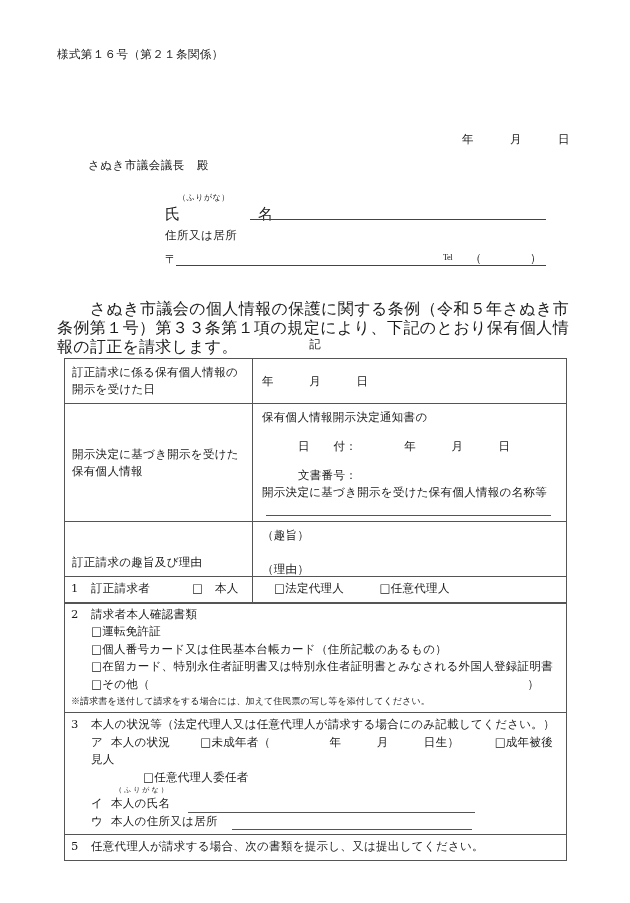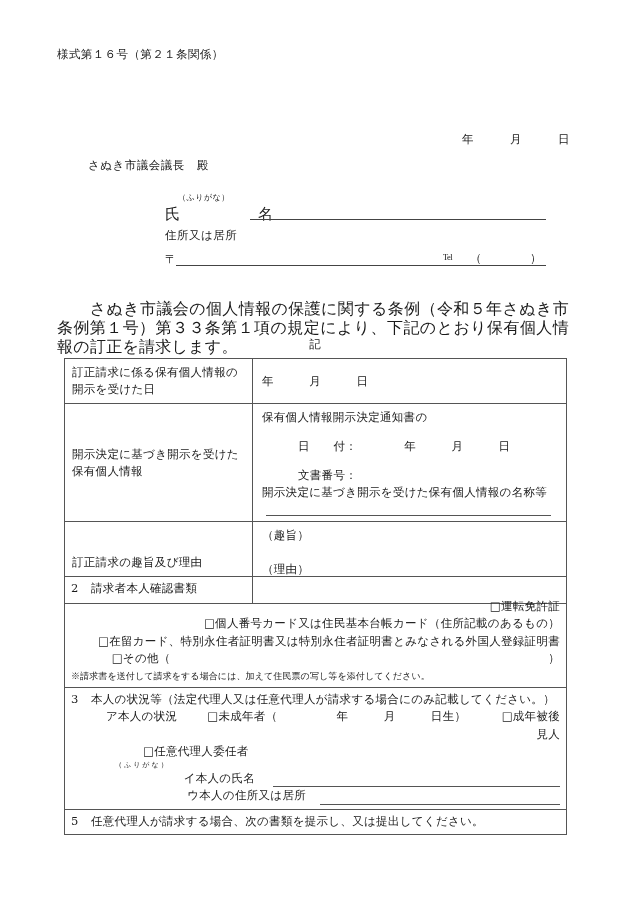--- a/index.html
+++ b/index.html
@@ -162,21 +162,21 @@
     font-size: 11.5px;
   }
   .tbl-items td {
     border: 1px solid #555;
     padding: 3px 6px 4px 6px;
     vertical-align: top;
     line-height: 17.5px;
     letter-spacing: 0.3px;
   }
   .num { display: inline-block; width: 20px; }
-  .ind1 { padding-left: 20px; display: block; text-align: right; }
+  .ind1 { padding-left: 20px; display: block; }
   .ind3 { padding-left: 72px; display: block; }
   .note-small {
     display: block;
     font-size: 9px;
     letter-spacing: 0.1px;
     line-height: 14px;
     padding-top: 1px;
   }
   .furi-inline {
     display: block;
@@ -241,20 +241,25 @@
         <span class="gap-line"></span>
         <span>（理由）</span>
       </td>
     </tr>
   </tbody>
     </table>
 
   <table class="tbl-items jp">
 
     <tbody>
+        <tr>
+      <td>
+        <span class="num">1</span><span>訂正請求者</span><span class="cb" style="padding-left:42px">□　本人　　　□法定代理人　　　□任意代理人</span>
+      </td>
+    </tr>
 
     <tr>
       <td>
         <span class="num">2</span><span>請求者本人確認書類</span>
         <span class="ind1 cb">□運転免許証</span>
         <span class="ind1 cb">□個人番号カード又は住民基本台帳カード（住所記載のあるもの）</span>
         <span class="ind1 cb">□在留カード、特別永住者証明書又は特別永住者証明書とみなされる外国人登録証明書</span>
         <span class="ind1 cb">□その他（　　　　　　　　　　　　　　　　　　　　　　　　　　　　　　　　）</span>
         <span class="note-small">※請求書を送付して請求をする場合には、加えて住民票の写し等を添付してください。</span>
       </td>

